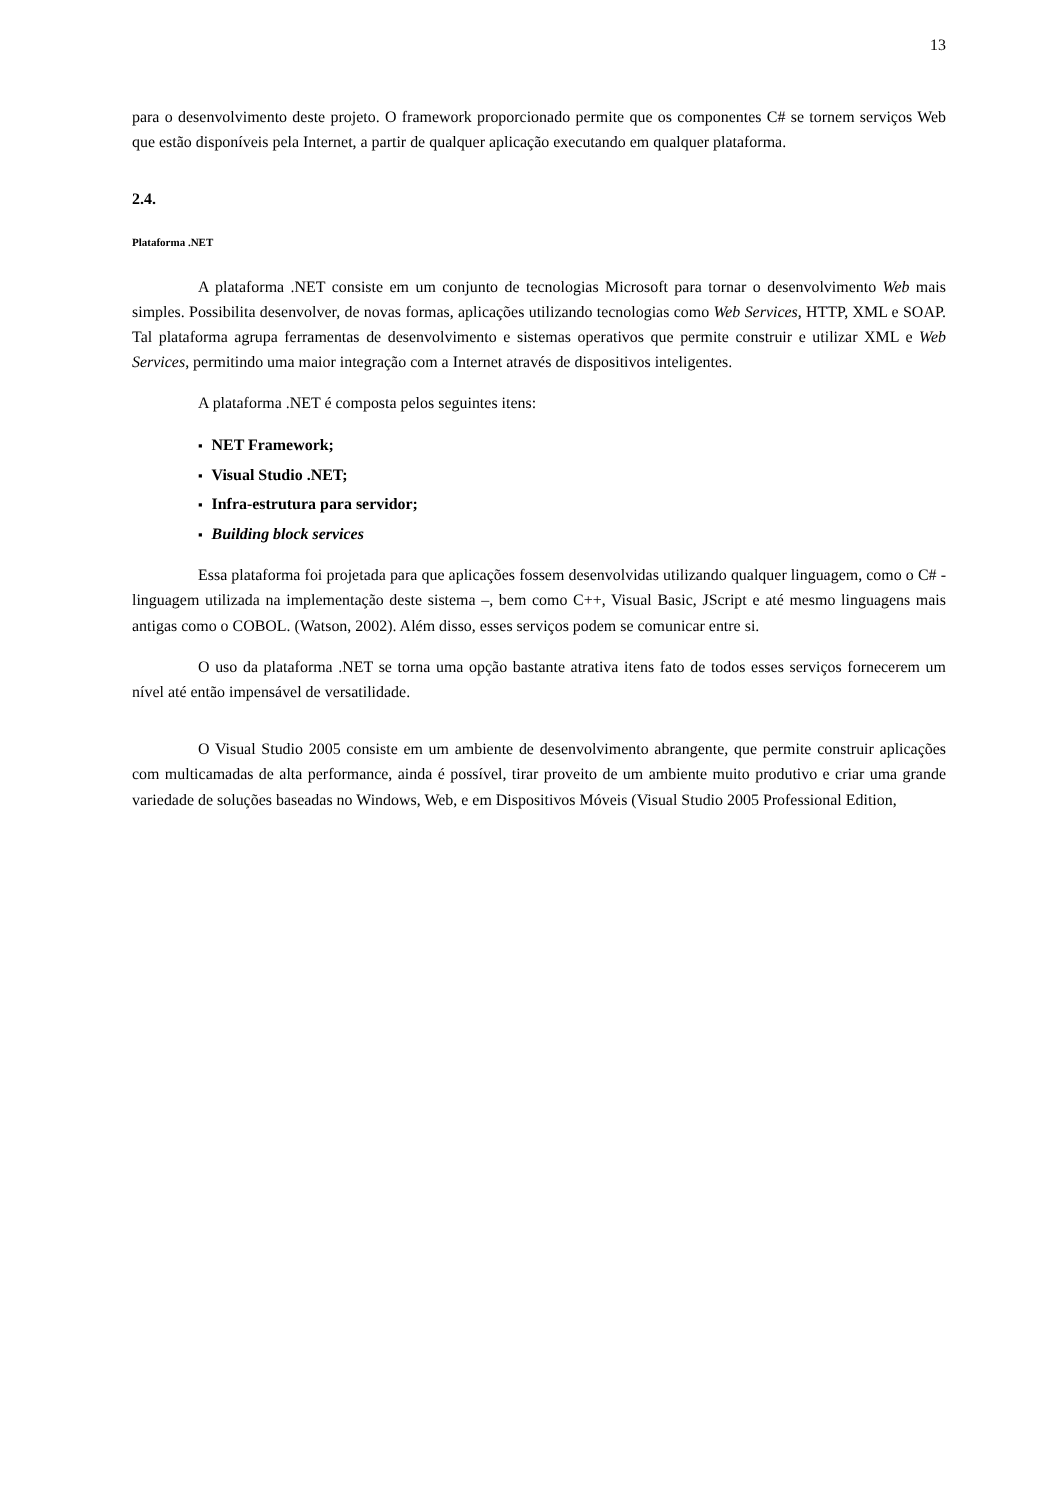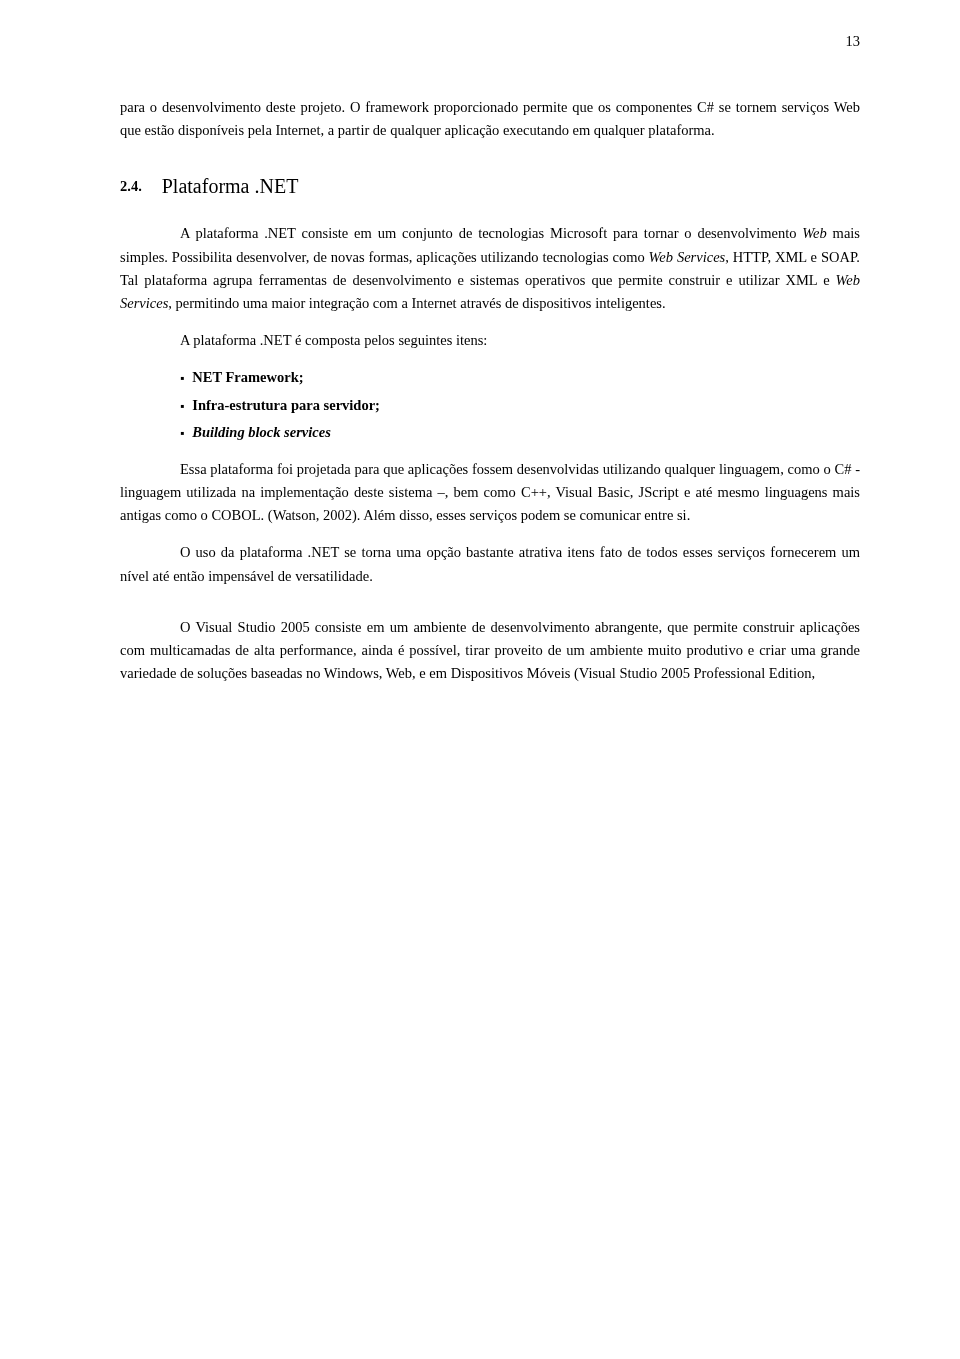--- a/index.html
+++ b/index.html
@@ -38,34 +38,35 @@
     }
 
     .paragraph-indent {
       text-align: justify;
       margin-bottom: 14px;
       text-indent: 60px;
     }
 
     .section-heading-row {
       display: flex;
-      align-items: center;
+      align-items: flex-start;
       gap: 20px;
       margin-bottom: 20px;
+      flex-direction: column;
     }
 
     .section-number {
       font-size: 14.5px;
       font-weight: bold;
       white-space: nowrap;
     }
 
     .section-title {
-      font-size: 20px;
-      font-weight: normal;
+      font-size: 10px;
+      font-weight: bold;
     }
 
     .section-subsection {
       margin-top: 28px;
       margin-bottom: 18px;
     }
 
     .bullet-list {
       margin-left: 60px;
       margin-bottom: 14px;
@@ -113,20 +114,23 @@
 
     <p class="paragraph-indent">
       <span>A plataforma .NET é composta pelos seguintes itens:</span>
     </p>
 
     <ul class="bullet-list">
       <li>
         <span>NET Framework;</span>
       </li>
       <li>
+        <span>Visual Studio .NET;</span>
+      </li>
+      <li>
         <span>Infra-estrutura para servidor;</span>
       </li>
       <li>
         <span class="italic">Building block services</span>
       </li>
     </ul>
 
     <p class="paragraph-indent">
       <span>Essa plataforma foi projetada para que aplicações fossem desenvolvidas utilizando qualquer linguagem, como o C# - linguagem utilizada na implementação deste sistema –, bem como C++, Visual Basic, JScript e até mesmo linguagens mais antigas como o COBOL. (Watson, 2002). Além disso, esses serviços podem se comunicar entre si.</span>
     </p>

